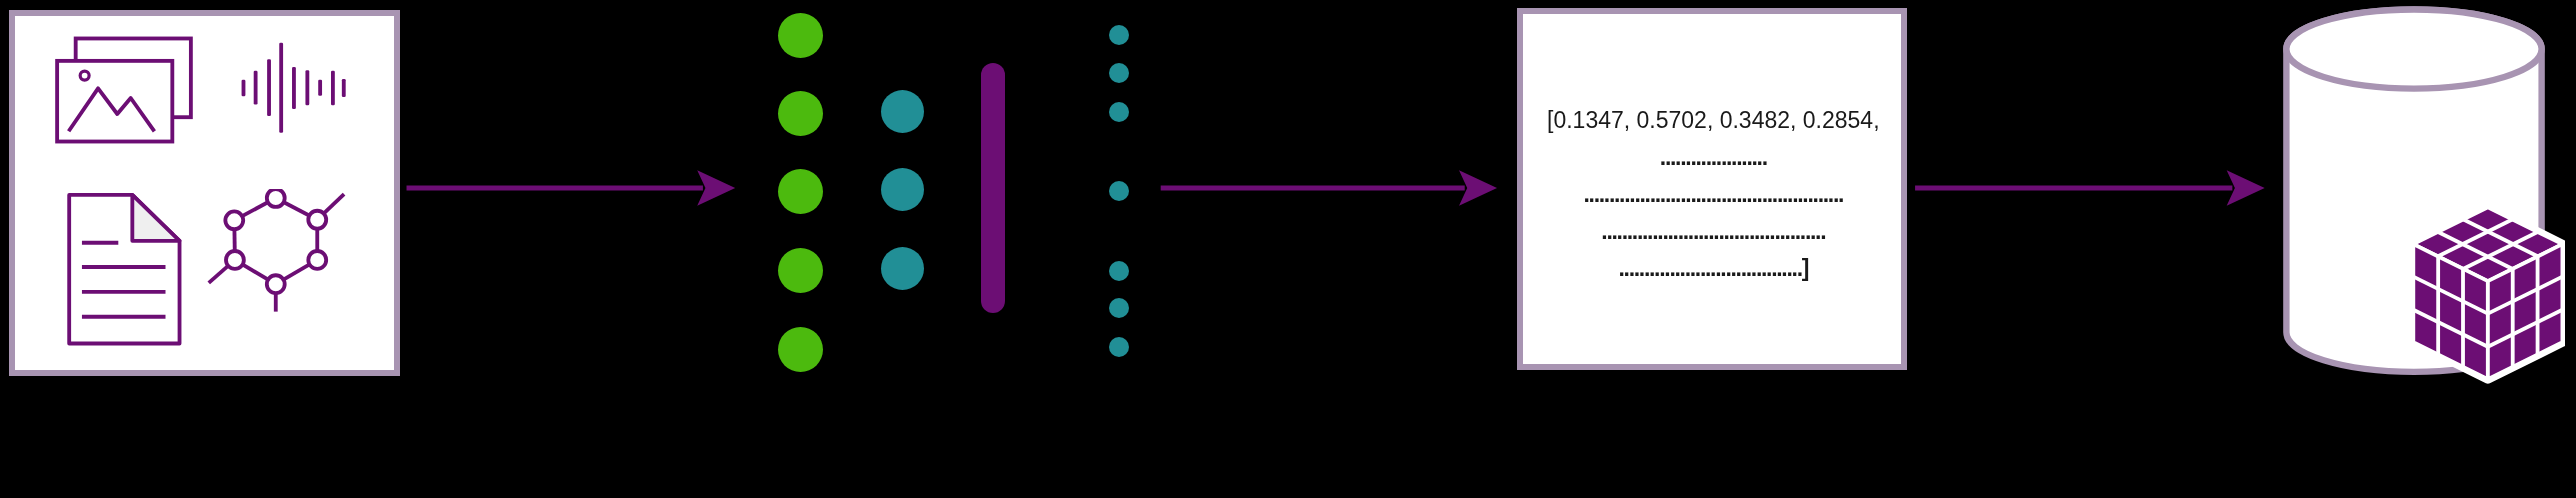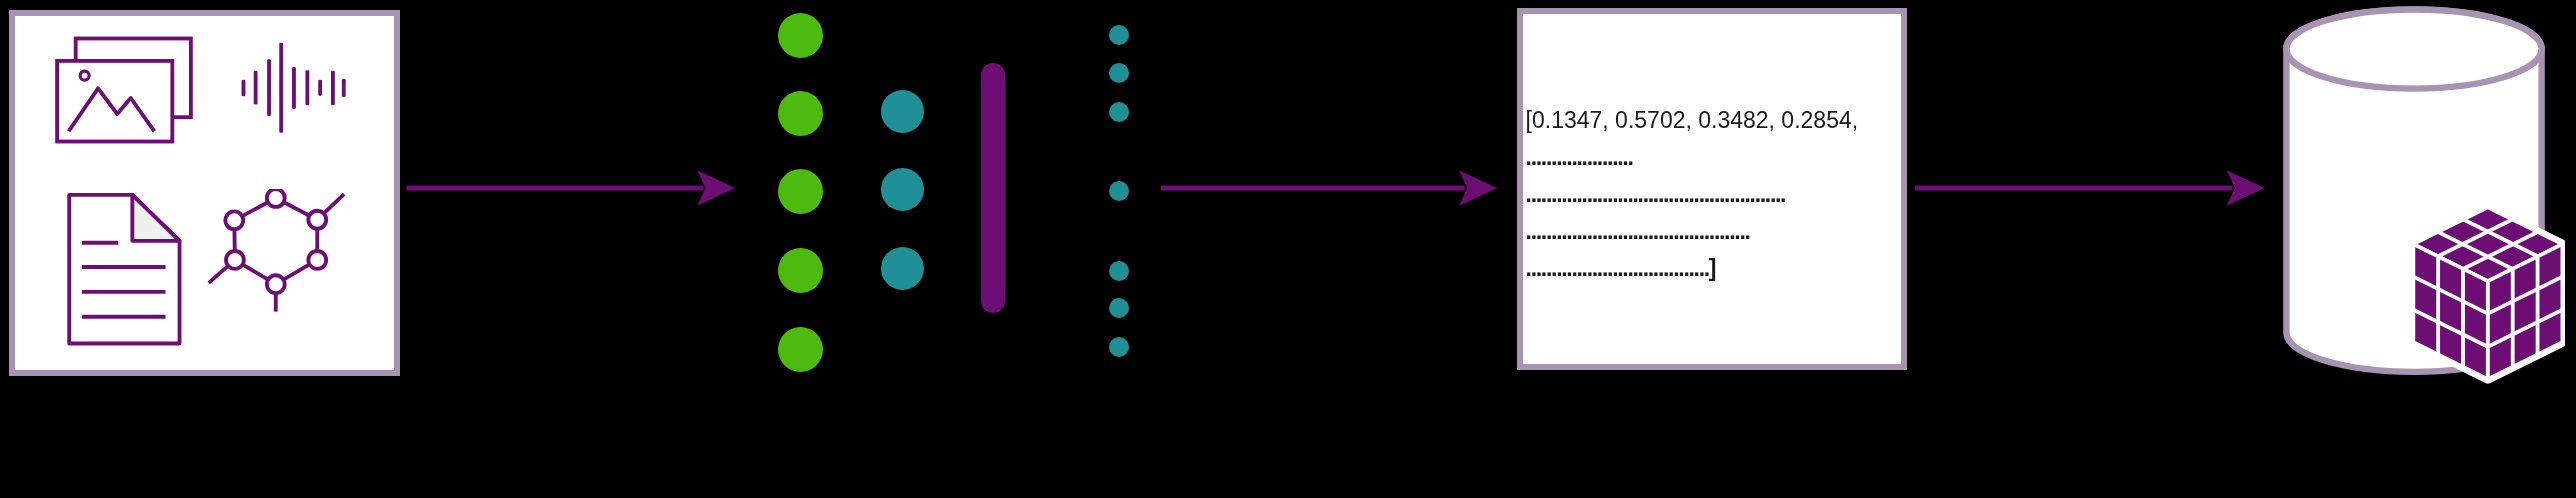--- a/index.html
+++ b/index.html
@@ -1,17 +1,17 @@
 <!DOCTYPE html>
 <html style="font-size:10.2px"><head>
 <meta charset="utf-8">
 <style>
   html,body{margin:0;padding:0;background:#000;}
   .canvas{position:relative;width:2576px;height:498px;background:#000000;overflow:hidden;
-          font-family:"Liberation Sans",sans-serif;}
+          font-family:"Liberation Sans",sans-serif;text-align:center;}
   .panel{position:absolute;background:#FFFFFF;border:6.4px solid #A894B2;box-sizing:border-box;}
   #input-box{left:9px;top:9.6px;width:391px;height:366px;}
   #vector-box{left:1517px;top:7.7px;width:390px;height:362px;padding:88px 0 0 2.6px;}
   .icon{position:absolute;}
   .node{position:absolute;border-radius:50%;}
   .node.green{width:45px;height:45px;background:#4CBA0E;}
   .node.teal{width:43px;height:43px;background:#218F96;}
   .node.small{width:20.4px;height:20.4px;background:#218F96;}
   #bottleneck{position:absolute;left:981px;top:63px;width:24px;height:250px;border-radius:12px;background:#6C0E74;}
   .arrow{position:absolute;}

